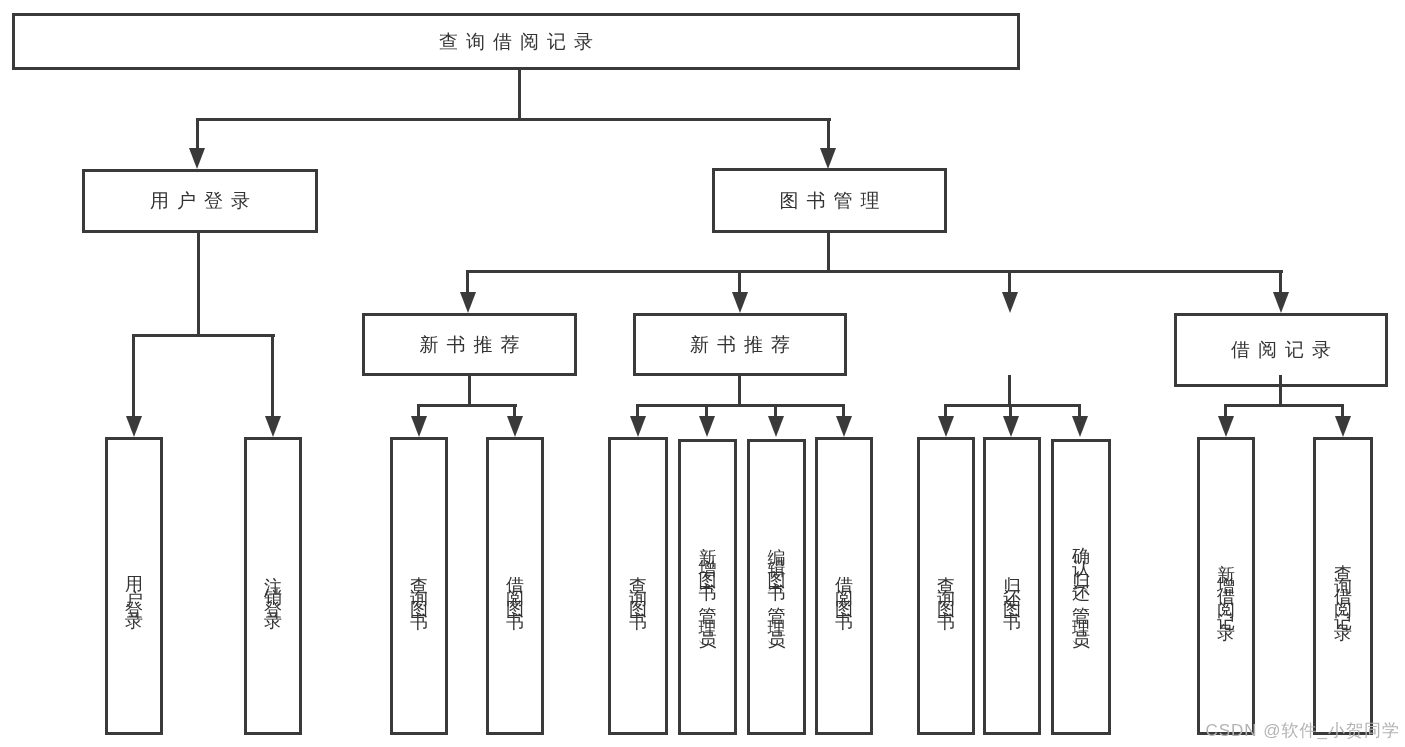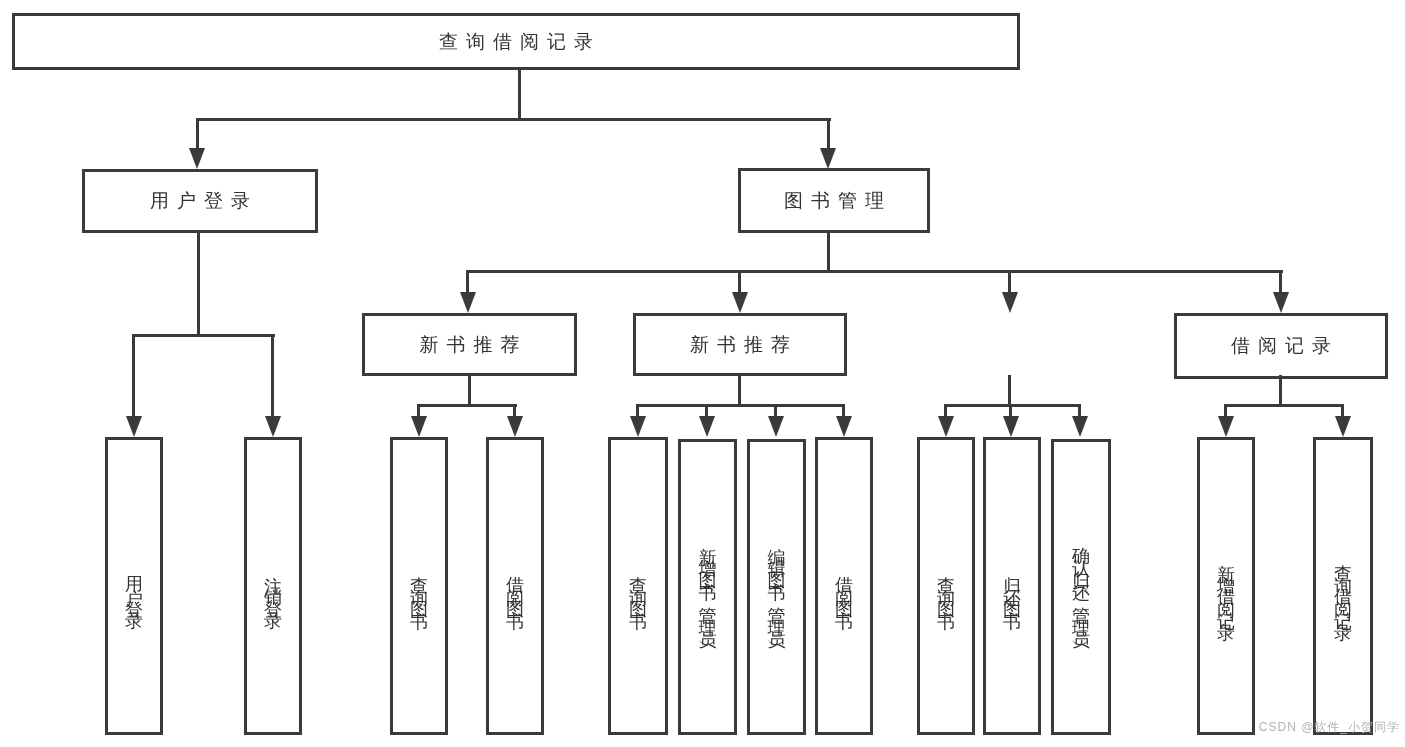--- a/index.html
+++ b/index.html
@@ -53,21 +53,21 @@
     width: 0;
     height: 0;
     border-left: 8px solid transparent;
     border-right: 8px solid transparent;
     border-top: 21px solid var(--line, #3a3a3a);
   }
   .watermark {
     position: absolute;
     top: 719px;
     right: 5px;
-    font-size: 12px;
+    font-size: 17px;
     color: var(--wm, #b3b3b3);
     letter-spacing: 1px;
     white-space: nowrap;
   }
 </style>
 </head>
 <body>
 
 <div class="canvas">
 
@@ -78,21 +78,21 @@
   <div class="vl" style="left:518px; top:69px; height:52px;"></div>
   <div class="hl" style="left:196px; top:118px; width:635px;"></div>
   <div class="vl" style="left:196px; top:118px; height:32px;"></div>
   <div class="arrow" style="left:189px; top:148px;"></div>
   <div class="vl" style="left:827px; top:118px; height:32px;"></div>
   <div class="arrow" style="left:820px; top:148px;"></div>
 
   <div class="node" style="left:82px; top:169px; width:236px; height:64px;">
     <span class="hlabel">用户登录</span>
   </div>
-  <div class="node" style="left:712px; top:168px; width:192px; height:65px;margin-left:26px;">
+  <div class="node" style="left:712px; top:168px; width:235px; height:65px;">
     <span class="hlabel">图书管理</span>
   </div>
 
   <div class="vl" style="left:197px; top:232px; height:105px;"></div>
   <div class="hl" style="left:132px; top:334px; width:143px;"></div>
   <div class="vl" style="left:132px; top:334px; height:83px;"></div>
   <div class="arrow" style="left:126px; top:416px;"></div>
   <div class="vl" style="left:271px; top:334px; height:83px;"></div>
   <div class="arrow" style="left:265px; top:416px;"></div>
 
@@ -106,21 +106,21 @@
   <div class="arrow" style="left:1002px; top:292px;"></div>
   <div class="vl" style="left:1279px; top:270px; height:23px;"></div>
   <div class="arrow" style="left:1273px; top:292px;"></div>
 
   <div class="node" style="left:362px; top:313px; width:215px; height:63px;text-align:right;">
     <span class="hlabel">新书推荐</span>
   </div>
   <div class="node" style="left:633px; top:313px; width:214px; height:63px;">
     <span class="hlabel">新书推荐</span>
   </div>
-  <div class="node" style="left:1174px; top:313px; width:214px; height:66px;">
+  <div class="node" style="left:1174px; top:313px; width:214px; height:74px;">
     <span class="hlabel">借阅记录</span>
   </div>
 
   <div class="vl" style="left:468px; top:375px; height:32px;"></div>
   <div class="hl" style="left:417px; top:404px; width:100px;"></div>
   <div class="vl" style="left:417px; top:404px; height:14px;"></div>
   <div class="arrow" style="left:411px; top:416px;"></div>
   <div class="vl" style="left:513px; top:404px; height:14px;"></div>
   <div class="arrow" style="left:507px; top:416px;"></div>
 

